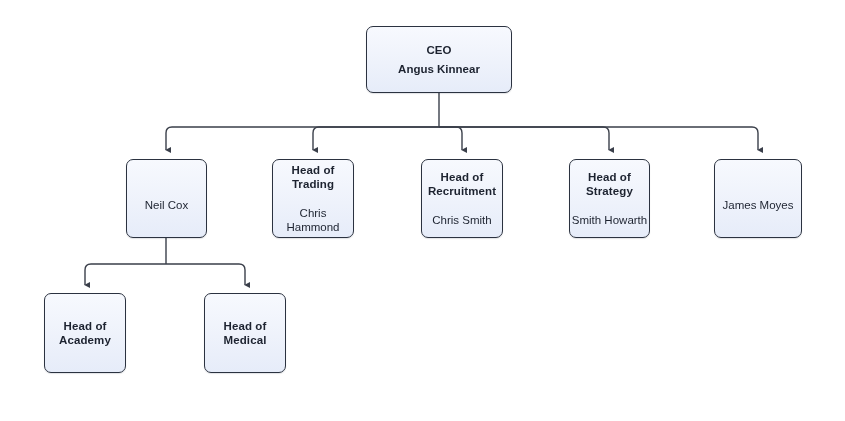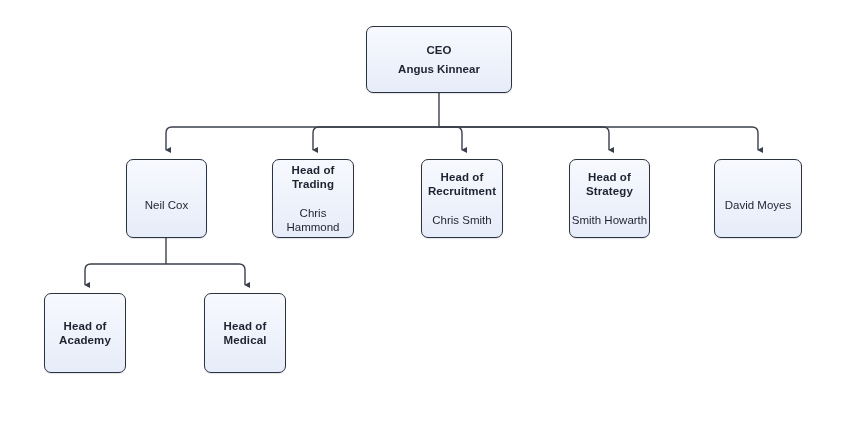--- a/index.html
+++ b/index.html
@@ -119,21 +119,21 @@
     <div class="person">Chris Smith</div>
   </div>
 
   <div class="node" style="left:569px; top:159px; width:81px; height:79px;">
     <div class="title">Head of
 Strategy</div>
     <div class="person">Smith Howarth</div>
   </div>
 
   <div class="node" style="left:714px; top:159px; width:88px; height:79px;">
-    <div class="person">David Moyes</div>
+    <div class="person">James Moyes</div>
   </div>
 
   <div class="node leaf-only" style="left:44px; top:293px; width:82px; height:80px;">
     <div class="title">Head of
 Academy</div>
   </div>
 
   <div class="node leaf-only" style="left:204px; top:293px; width:82px; height:80px;">
     <div class="title">Head of
 Medical</div>

